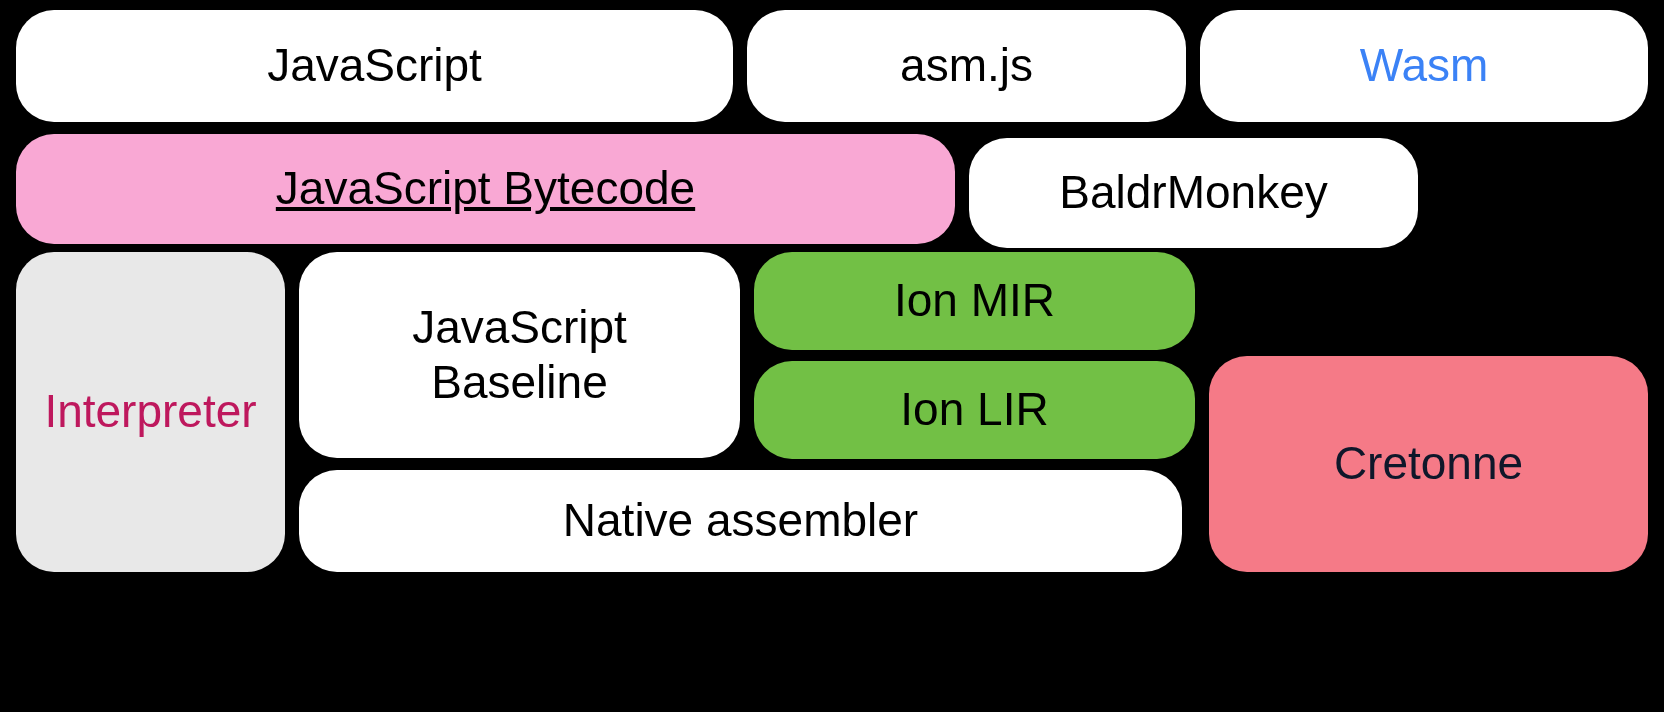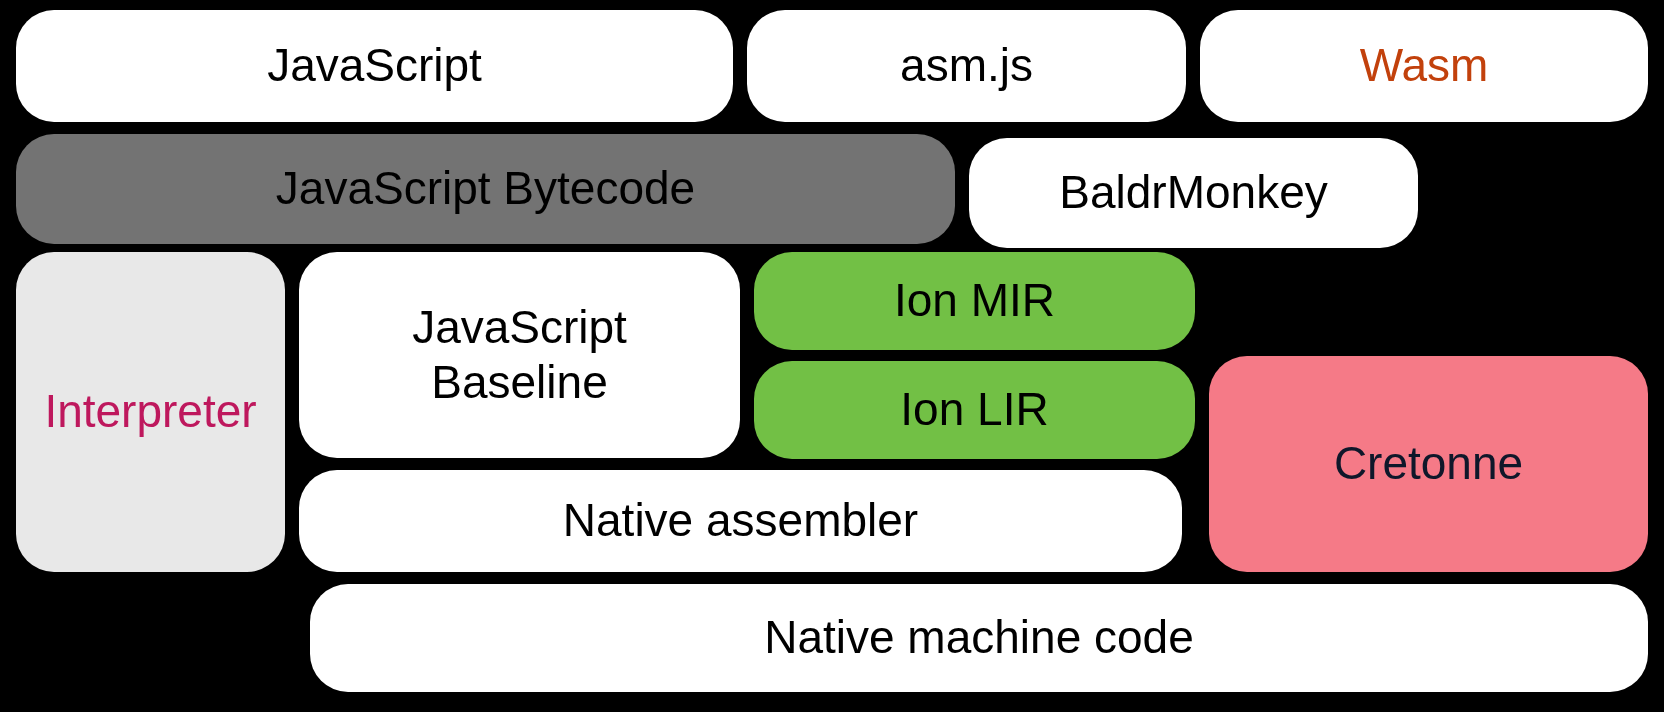--- a/index.html
+++ b/index.html
@@ -48,25 +48,25 @@
 <div class="stage" style="background: rgb(0, 0, 0);">
 
   <div class="node" id="n-javascript" style="background: rgb(255, 255, 255); color: rgb(0, 0, 0);">
     <span>JavaScript</span>
   </div>
 
   <div class="node" id="n-asmjs" style="background: rgb(255, 255, 255); color: rgb(0, 0, 0);">
     <span>asm.js</span>
   </div>
 
-  <div class="node" id="n-wasm" style="background: rgb(255, 255, 255); color: #c2410c;">
+  <div class="node" id="n-wasm" style="background: rgb(255, 255, 255); color: #3b82f6;">
     <span>Wasm</span>
   </div>
 
-  <div class="node" id="n-bytecode" style="background: #737373; color: rgb(0, 0, 0);">
+  <div class="node" id="n-bytecode" style="background: #f9a8d4; color: rgb(0, 0, 0); text-decoration: underline;">
     <span>JavaScript Bytecode</span>
   </div>
 
   <div class="node" id="n-baldrmonkey" style="background: rgb(255, 255, 255); color: rgb(0, 0, 0);">
     <span>BaldrMonkey</span>
   </div>
 
   <div class="node" id="n-interpreter" style="background: rgb(232, 232, 232); color: #be185d;">
     <span>Interpreter</span>
   </div>
@@ -85,17 +85,14 @@
   </div>
 
   <div class="node" id="n-cretonne" style="background: rgb(245, 122, 135); color: #0f172a;">
     <span>Cretonne</span>
   </div>
 
   <div class="node" id="n-macro" style="background: rgb(255, 255, 255); color: rgb(0, 0, 0);">
     <span>Native assembler</span>
   </div>
 
-  <div class="node" id="n-native" style="background: rgb(255, 255, 255); color: rgb(0, 0, 0);">
-    <span>Native machine code</span>
-  </div>
 
 </div>
 
 </body></html>

